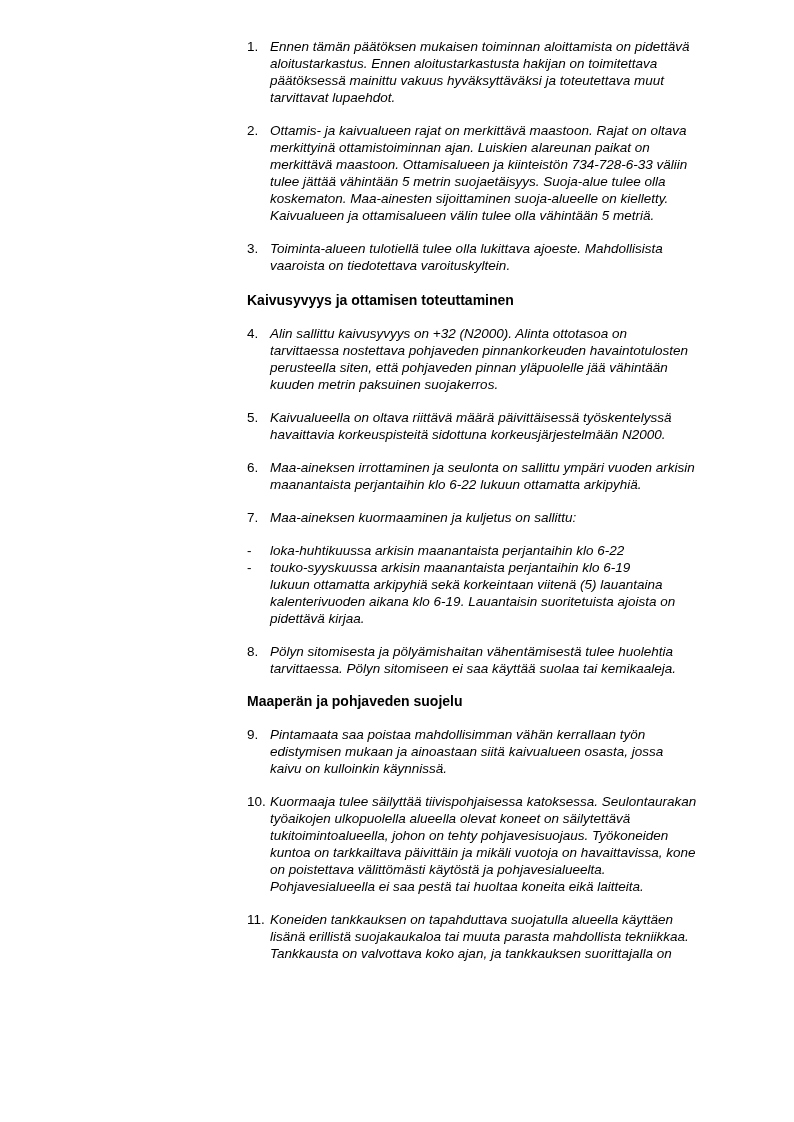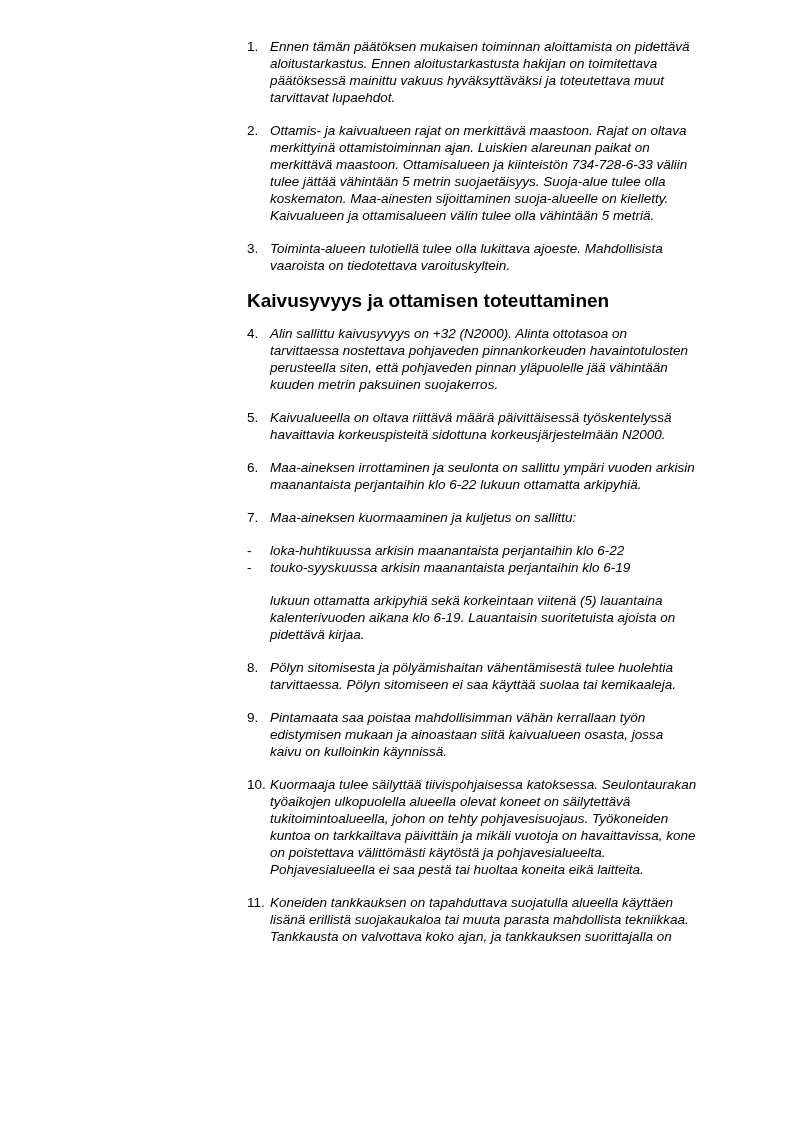--- a/index.html
+++ b/index.html
@@ -29,33 +29,32 @@
   .num {
     flex: 0 0 23px;
     width: 23px;
   }
   .txt {
     flex: 1;
     white-space: pre-line;
     font-style: italic;
   }
   .heading {
-    font-size: 19px;
+    font-size: 14px;
     line-height: 17px;
     font-weight: bold;
     margin: 2px 0 16px 0;
   }
   .heading.extra-top {
     margin-top: 18px;
   }
   .block.dash {
     margin-bottom: 0;
   }
   .block.hang {
-    margin-top: 16px;
     margin-left: 23px;
   }
 </style>
 </head>
 <body>
 
 <div class="doc">
 
   <div class="block">
     <span class="num">1.</span>
@@ -125,20 +124,21 @@
 pidettävä kirjaa.</span>
   </div>
 
 
   <div class="block">
     <span class="num">8.</span>
     <span class="txt">Pölyn sitomisesta ja pölyämishaitan vähentämisestä tulee huolehtia
 tarvittaessa. Pölyn sitomiseen ei saa käyttää suolaa tai kemikaaleja.</span>
   </div>
 
+  <h2 class="heading">Maaperän ja pohjaveden suojelu</h2>
 
   <div class="block">
     <span class="num">9.</span>
     <span class="txt">Pintamaata saa poistaa mahdollisimman vähän kerrallaan työn
 edistymisen mukaan ja ainoastaan siitä kaivualueen osasta, jossa
 kaivu on kulloinkin käynnissä.</span>
   </div>
 
   <div class="block">
     <span class="num">10.</span>

